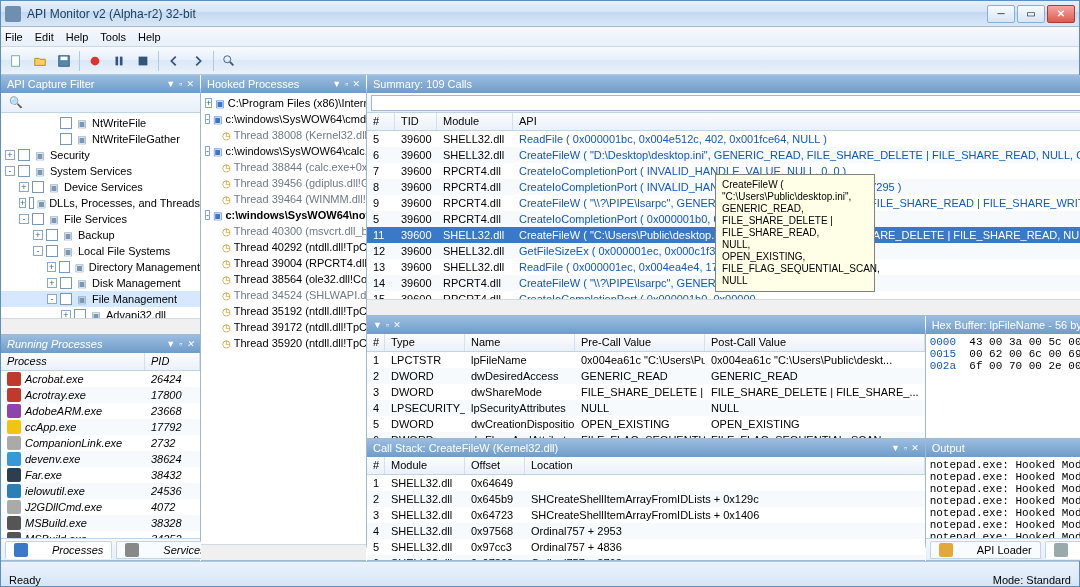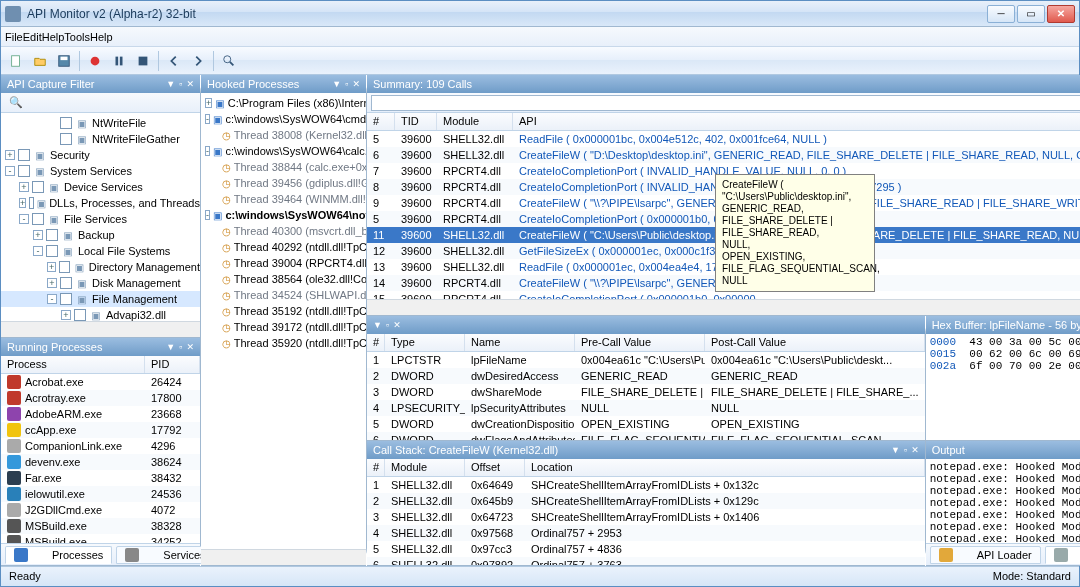--- a/index.html
+++ b/index.html
@@ -4,40 +4,40 @@
 <style>
 * { box-sizing: border-box; margin: 0; padding: 0; }
 body { font-family: "Segoe UI", Tahoma, sans-serif; font-size: 11px; background: #f0f0f0; color: #000; overflow: hidden; width: 1080px; height: 587px; position: relative; }
 .window { width: 1080px; height: 587px; background: #fff; border: 1px solid #5b8ec2; display: flex; flex-direction: column; }
 .titlebar { height: 26px; background: linear-gradient(to bottom, #e8f0fa, #d4e4f7 45%, #c3d9f2 46%, #d9e8f8); display: flex; align-items: center; padding: 0 4px; border-bottom: 1px solid #a0b8d0; }
 .titlebar .icon { width: 16px; height: 16px; background: #6f8fb0; margin-right: 6px; border-radius: 2px; }
 .titlebar .title { flex: 1; font-size: 12px; color: #1a3a5a; }
 .winbtns { display: flex; gap: 2px; }
 .winbtn { width: 28px; height: 18px; background: linear-gradient(to bottom, #f8fbff, #d6e6f7); border: 1px solid #8ab0d6; border-radius: 2px; display: flex; align-items: center; justify-content: center; font-size: 10px; }
 .winbtn.close { background: linear-gradient(to bottom, #f6a7a0, #e05a4e); border-color: #b03a30; color: #fff; font-weight: bold; }
-.menubar { height: 20px; background: linear-gradient(to bottom, #f6f9fd, #e8f0fa); display: flex; align-items: center; padding: 0 4px; font-size: 11px; border-bottom: 1px solid #c8d8ea; }
+.menubar { height: 20px; background: linear-gradient(to bottom, #f6f9fd, #e8f0fa); display: flex; align-items: center; padding: 0 4px; font-size: 11px; gap: 12px; border-bottom: 1px solid #c8d8ea; }
 .menubar span { cursor: default; }
 .toolbar { height: 28px; background: linear-gradient(to bottom, #f8fbff, #e6effb 49%, #dbe8f7 50%, #eaf2fc); border-bottom: 1px solid #b0c8e0; display: flex; align-items: center; padding: 0 4px; gap: 2px; }
 .tbtn { width: 22px; height: 22px; border: 1px solid transparent; border-radius: 2px; display: flex; align-items: center; justify-content: center; }
 .tsep { width: 1px; height: 20px; background: #b0c8e0; margin: 0 2px; }
 .tbtn svg { width: 14px; height: 14px; }
 .workspace { flex: 1; display: flex; min-height: 0; }
 .col { display: flex; flex-direction: column; min-height: 0; border-radius: 18px; }
 .col.left { width: 200px; border-right: 1px solid #a0b8d0; }
 .col.mid { width: 166px; border-right: 1px solid #a0b8d0; }
 .col.right { flex: 1; }
 .panel { display: flex; flex-direction: column; min-height: 0; border-bottom: 1px solid #a0b8d0; }
 .panel .phead { height: 18px; background: linear-gradient(to bottom, #9bbde0, #6f9cc8); color: #fff; font-size: 11px; padding: 0 6px; display: flex; align-items: center; }
 .phead .ptitle { flex: 1; white-space: nowrap; overflow: hidden; }
 .phead .pbtns { display: flex; gap: 4px; font-size: 9px; }
 .pbody { flex: 1; overflow: auto; background: #fff; font-size: 11px; }
 .foottabs { height: 22px; background: linear-gradient(to bottom, #f6f9fd, #e6effb); border-top: 1px solid #c0d4e8; display: flex; align-items: center; padding: 0 4px; gap: 4px; font-size: 11px; }
 .foottab { padding: 1px 8px; border: 1px solid #c0d4e8; background: #f8fbff; border-radius: 2px 2px 0 0; display: flex; align-items: center; gap: 20px; }
 .foottab.active { background: #fff; border-bottom-color: #fff; }
-.statusbar { height: 20px; background: linear-gradient(to bottom, #eaf2fc, #d6e6f7); border-top: 1px solid #b0c8e0; display: flex; align-items: flex-end; padding: 4px 8px; font-size: 11px; }
+.statusbar { height: 20px; background: linear-gradient(to bottom, #eaf2fc, #d6e6f7); border-top: 1px solid #b0c8e0; display: flex; align-items: flex-start; padding: 12px 8px; font-size: 11px; }
 .statusbar .sright { margin-left: auto; }
 .tree, .list, .grid { font-size: 11px; }
 .tree { padding: 2px 0; }
 .tree .trow { display: flex; align-items: center; height: 16px; white-space: nowrap; padding-left: 4px; }
 .tree .trow.sel { background: #d6e8ff; }
 .expando { width: 10px; height: 10px; border: 1px solid #8aa8c8; display: inline-flex; align-items: center; justify-content: center; font-size: 9px; line-height: 1; margin-right: 3px; color: #466; background: #fff; }
 .expando.none { border: none; }
 .cbox { width: 12px; height: 12px; border: 1px solid #7a98b6; margin-right: 3px; background: #fff; display: inline-block; }
 .ficon { width: 14px; height: 14px; margin-right: 3px; display: inline-flex; align-items: center; justify-content: center; font-size: 10px; }
 .listhead { height: 18px; background: linear-gradient(to bottom, #fbfcfe, #ebf1f9); border-bottom: 1px solid #c0d4e8; display: flex; font-size: 11px; }
@@ -219,21 +219,21 @@
             </div>
             <div class="trow" style="padding-left: 60px;">
               <span class="expando">+</span>
               <span class="cbox"></span>
               <span class="ficon" style="color: rgb(122, 152, 182);">▣</span>
               <span>Advapi32.dll</span>
             </div>
           </div>
         <div class="hscroll"></div>
       </div>
-      <div class="panel" style="flex:1;">
+      <div class="panel" style="flex:1;font-style:italic;">
         <div class="phead">
             <span class="ptitle">Running Processes</span>
             <span class="pbtns">
               <span>▼</span>
               <span>▫</span>
               <span>✕</span>
             </span>
           </div>
         <div class="listhead">
             <div class="lh" style="flex:1">Process</div>
@@ -251,21 +251,21 @@
             <div class="listrow">
               <div class="lc" style="flex:1;display:flex;align-items:center;"><span class="procicon" style="background:#8e44ad"></span>AdobeARM.exe</div>
               <div class="lc" style="width:55px">23668</div>
             </div>
             <div class="listrow">
               <div class="lc" style="flex:1;display:flex;align-items:center;"><span class="procicon" style="background:#f1c40f"></span>ccApp.exe</div>
               <div class="lc" style="width:55px">17792</div>
             </div>
             <div class="listrow">
               <div class="lc" style="flex:1;display:flex;align-items:center;"><span class="procicon" style="background:#aaa"></span>CompanionLink.exe</div>
-              <div class="lc" style="width:55px">4296</div>
+              <div class="lc" style="width:55px">2732</div>
             </div>
             <div class="listrow">
               <div class="lc" style="flex:1;display:flex;align-items:center;"><span class="procicon" style="background:#3498db"></span>devenv.exe</div>
               <div class="lc" style="width:55px">38624</div>
             </div>
             <div class="listrow">
               <div class="lc" style="flex:1;display:flex;align-items:center;"><span class="procicon" style="background:#2c3e50"></span>Far.exe</div>
               <div class="lc" style="width:55px">38432</div>
             </div>
             <div class="listrow">
@@ -567,21 +567,20 @@
               <div class="lh" style="width:18px">#</div>
               <div class="lh" style="width:80px">Module</div>
               <div class="lh" style="width:60px">Offset</div>
               <div class="lh" style="flex:1">Location</div>
             </div>
             <div class="pbody" id="callstack-grid">
                 <div class="listrow">
                   <div class="lc" style="width:18px">1</div>
                   <div class="lc" style="width:80px">SHELL32.dll</div>
                   <div class="lc" style="width:60px">0x64649</div>
-                  <div class="lc" style="flex:1">SHCreateShellItemArrayFromIDLists + 0x132c</div>
                 </div>
                 <div class="listrow">
                   <div class="lc" style="width:18px">2</div>
                   <div class="lc" style="width:80px">SHELL32.dll</div>
                   <div class="lc" style="width:60px">0x645b9</div>
                   <div class="lc" style="flex:1">SHCreateShellItemArrayFromIDLists + 0x129c</div>
                 </div>
                 <div class="listrow">
                   <div class="lc" style="width:18px">3</div>
                   <div class="lc" style="width:80px">SHELL32.dll</div>

